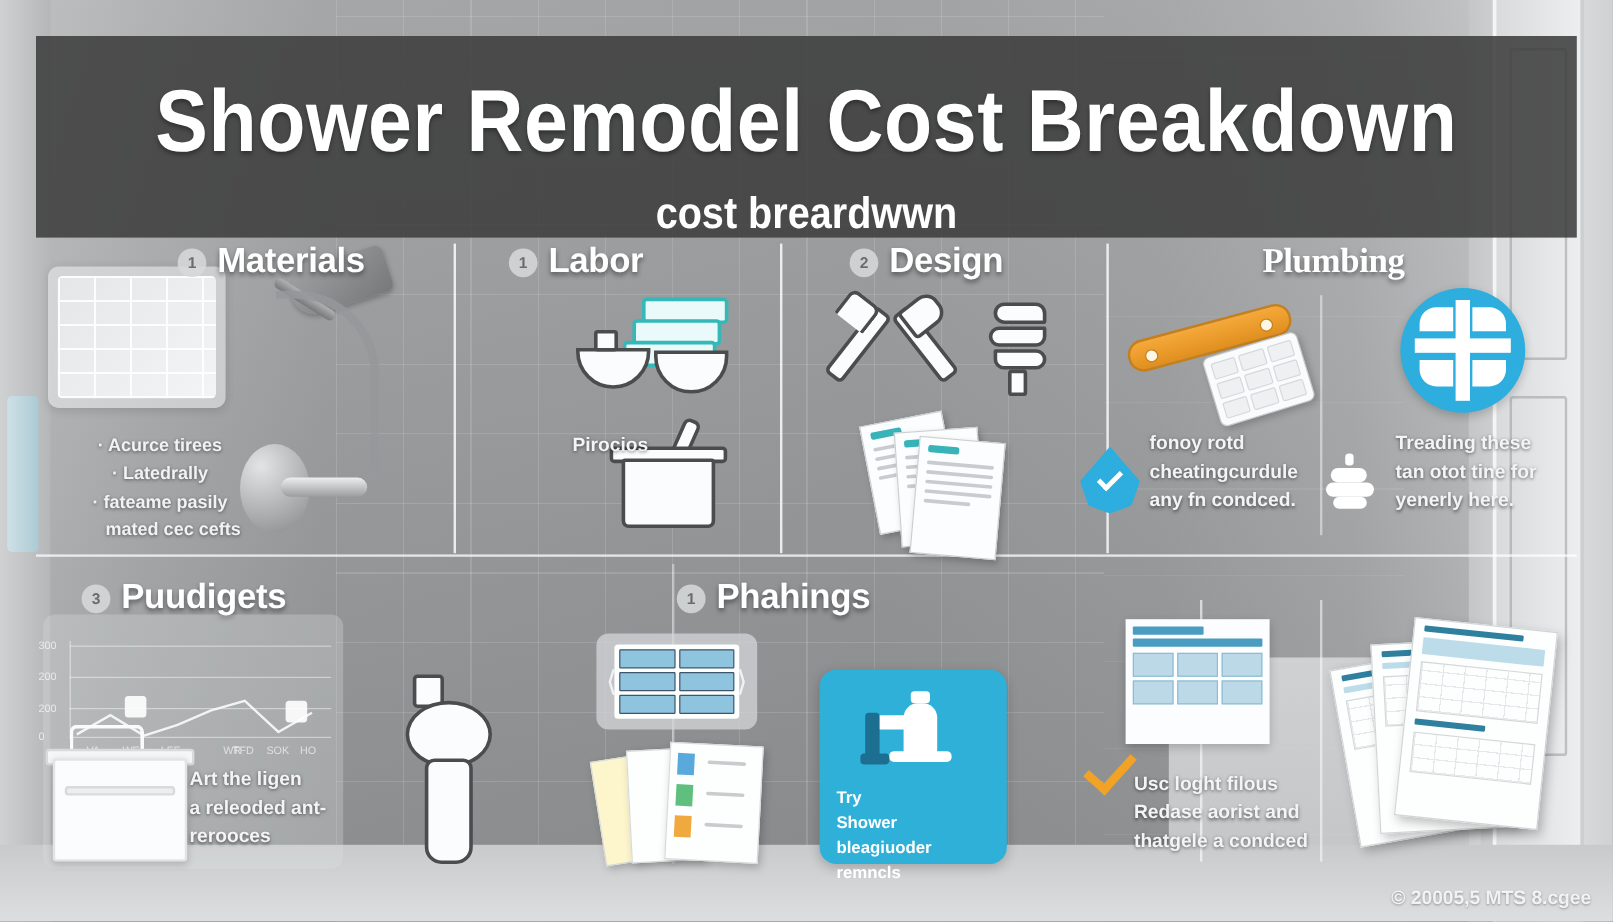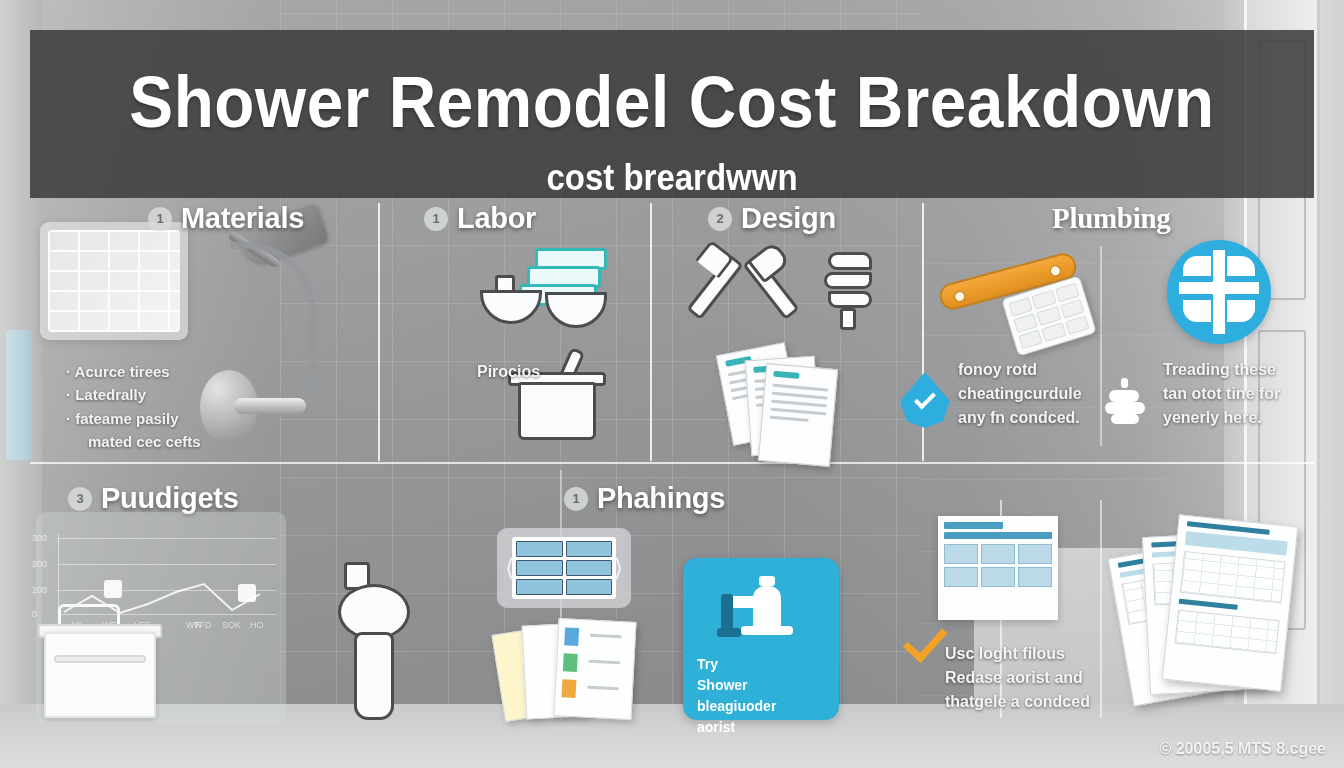--- a/index.html
+++ b/index.html
@@ -74,21 +74,21 @@
 
   .sec { position:absolute; }
   .sechead { display:flex; align-items:center; gap:9px; }
   .badge { width:24px; height:24px; border-radius:50%; background:rgba(215,217,219,.85);
     color:#6a6c6e; font-size:13px; font-weight:700; display:flex;
     align-items:center; justify-content:center; flex:0 0 auto; }
   .sectitle { color:#fff; font-size:29px; font-weight:700;
     text-shadow:0 2px 4px rgba(0,0,0,.45); letter-spacing:-.3px; }
   .bullets { color:#f2f2f2; font-size:15px; line-height:1.55; font-weight:600;
     text-shadow:0 1px 3px rgba(0,0,0,.5); }
-  .bullets div { white-space:nowrap; }
+  .bullets div { white-space:nowrap;text-align:center; }
   .bodytxt { color:#f4f4f4; font-size:16px; line-height:1.5; font-weight:600;
     text-shadow:0 1px 3px rgba(0,0,0,.55); }
 
   
   .swatchcard { position:absolute; left:40px; top:222px; width:148px; height:118px;
     background:rgba(236,238,240,.55); border-radius:9px; padding:8px;
     box-shadow:0 2px 8px rgba(0,0,0,.12); }
   .swatch { width:100%; height:100%; border-radius:4px;
     background:
       repeating-linear-gradient(0deg, rgba(255,255,255,.9) 0 2px, transparent 2px 20px),
@@ -408,20 +408,25 @@
     <div class="cxlab" style="left:76px;">LFF</div>
     <div class="cxlab" style="left:108px;margin-left:20px;">WR</div>
     <div class="cxlab" style="left:136px;">TFD</div>
     <div class="cxlab" style="left:164px;">SOK</div>
     <div class="cxlab" style="left:192px;">HO</div>
   </div>
   <div class="vanityhandle"></div>
   <div class="vanitytop"></div>
   <div class="vanity"></div>
   <div class="vanitydrawer"></div>
+  <div class="bodytxt" style="position:absolute; left:158px; top:638px; width:130px;">
+    <div>Art the ligen</div>
+    <div>a releoded ant-</div>
+    <div>rerooces</div>
+  </div>
 
   <div class="toilet">
     <div class="t-tank"></div>
       <div class="t-seat"></div>
       <div class="t-base"></div>
   </div>
   <div class="sec" style="left:564px; top:482px;">
     <div class="sechead">
       <div class="badge">1</div>
       <div class="sectitle">Phahings</div>
@@ -463,21 +468,21 @@
       <i style="left:38px; top:0;  width:16px; height:10px; border-radius:3px;"></i>
       <i style="left:32px; top:10px; width:28px; height:44px; border-radius:12px 12px 4px 4px;"></i>
       <i style="left:10px; top:20px; width:26px; height:12px; border-radius:3px;"></i>
       <i style="left:20px; top:50px; width:52px; height:9px; border-radius:4px;"></i>
       <i style="left:0;   top:18px; width:12px; height:38px; background:#1d6f92; border-radius:3px;"></i>
       <i style="left:-4px; top:52px; width:24px; height:9px; background:#1d6f92; border-radius:3px;"></i>
     </div>
     <div class="ctatxt">
       <div>Try</div>
       <div>Shower bleagiuoder</div>
-      <div>aorist</div>
+      <div>remncls</div>
     </div>
   </div>
 
   <div class="ssheet">
     <div class="sshdr" style="width:55%;"></div>
     <div class="sshdr" style="width:100%; margin-bottom:5px;"></div>
     <div class="ssrow">
         <div class="sscell"></div>
         <div class="sscell"></div>
         <div class="sscell"></div>

